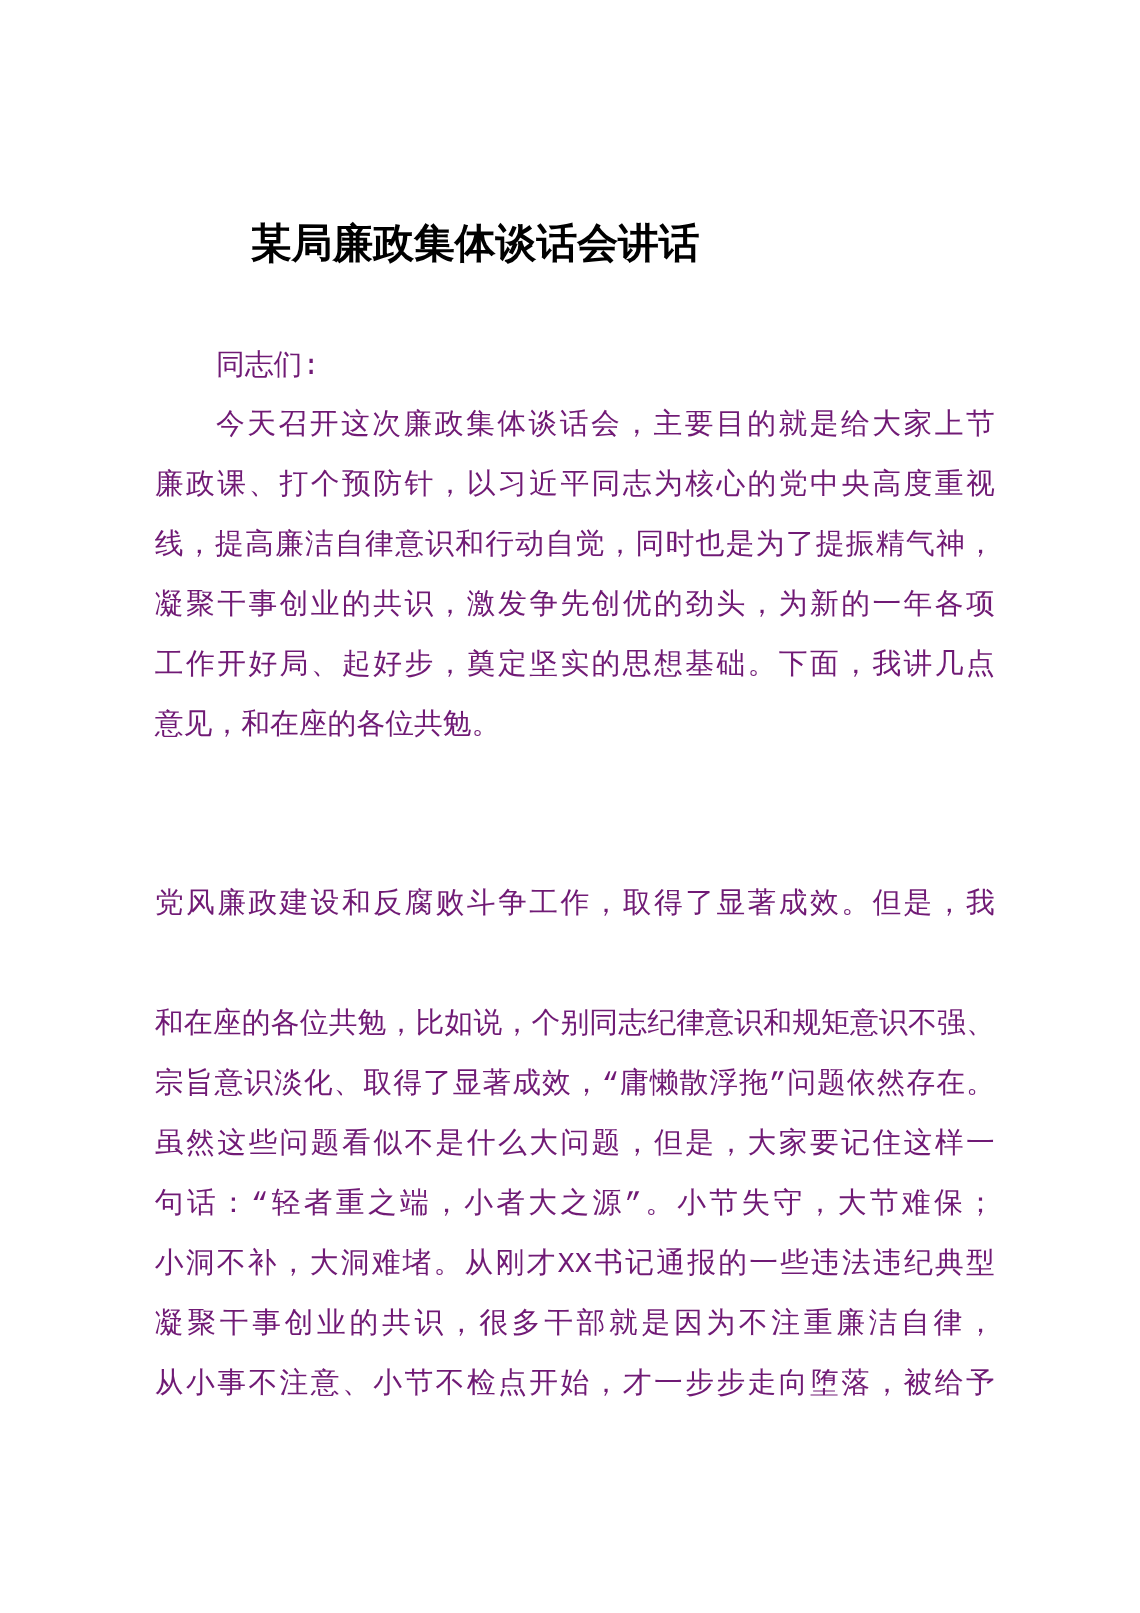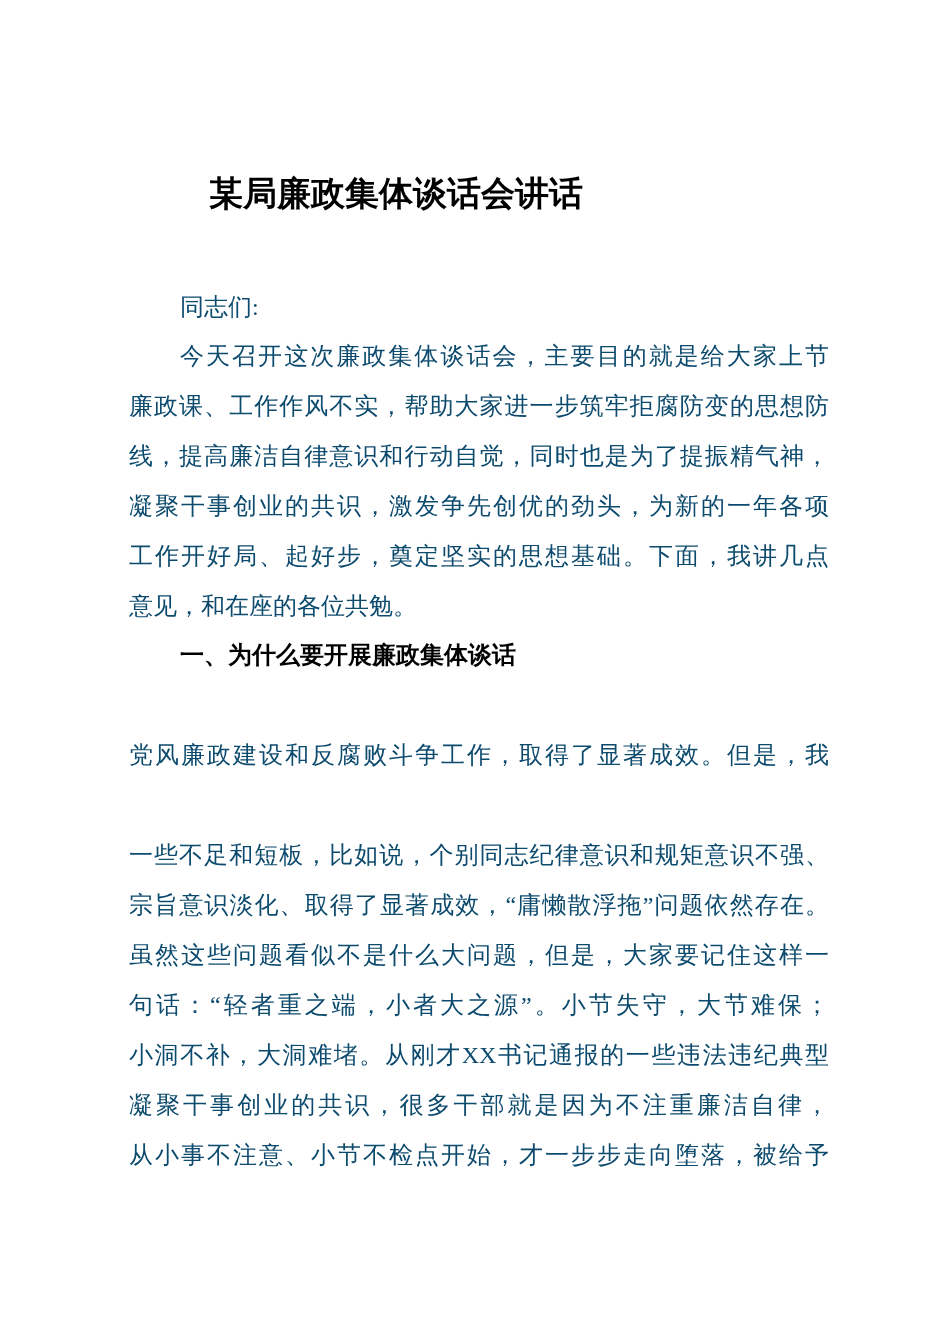--- a/index.html
+++ b/index.html
@@ -1,54 +1,53 @@
 <!DOCTYPE html>
 <html><head>
   <meta charset="utf-8">
   <style>
     html, body { margin: 0; padding: 0; background: #ffffff; }
     body { width: 950px; height: 1344px; position: relative; overflow: hidden; }
     .page { position: absolute; left: 0; top: 0; width: 950px; height: 1344px; background: #fff; }
     .title {
-      position: absolute; left: 0; top: 168px; width: 792px; text-align: center;
+      position: absolute; left: 0; top: 178px; width: 792px; text-align: center;
       font-family: "DejaVu Serif", "Liberation Serif", serif;
       font-size: 34px; font-weight: bold; color: #000; letter-spacing: 0px;
       line-height: 50px;
     }
     .line {
       position: absolute; left: 129px; width: 700px; height: 50px;
-      font-family: Liberation Serif, serif;
-      font-size: 24px; color: #0c4a6e; line-height: 50px; white-space: nowrap;
+      font-family: Liberation Mono, monospace;
+      font-size: 24px; color: #701a75; line-height: 50px; white-space: nowrap;
       text-align: justify; text-align-last: justify;
     }
     .line.indent { left: 180px; width: 649px; }
     .line.last { text-align-last: left; }
     .line.heading {
       font-family: "DejaVu Sans", "Liberation Sans", sans-serif;
       font-weight: bold; color: #000; text-align-last: left;
     }
   </style>
 </head>
 <body>
 
 <div class="page">
   <div class="title">某局廉政集体谈话会讲话</div>
 
   <div class="line indent last" style="top:282px">同志们:</div>
 
   <div class="line indent" style="top:331px">今天召开这次廉政集体谈话会，主要目的就是给大家上节</div>
-  <div class="line" style="top:381px">廉政课、工作作风不实，帮助大家进一步筑牢拒腐防变的思想防</div>
+  <div class="line" style="top:381px">廉政课、打个预防针，以习近平同志为核心的党中央高度重视</div>
   <div class="line" style="top:431px">线，提高廉洁自律意识和行动自觉，同时也是为了提振精气神，</div>
   <div class="line" style="top:481px">凝聚干事创业的共识，激发争先创优的劲头，为新的一年各项</div>
   <div class="line" style="top:531px">工作开好局、起好步，奠定坚实的思想基础。下面，我讲几点</div>
   <div class="line last" style="top:581px">意见，和在座的各位共勉。</div>
 
-  <div class="line indent heading" style="top:630px">一、为什么要开展廉政集体谈话</div>
 
   <div class="line" style="top:730px">党风廉政建设和反腐败斗争工作，取得了显著成效。但是，我</div>
-  <div class="line" style="top:830px">一些不足和短板，比如说，个别同志纪律意识和规矩意识不强、</div>
+  <div class="line" style="top:830px">和在座的各位共勉，比如说，个别同志纪律意识和规矩意识不强、</div>
   <div class="line" style="top:880px">宗旨意识淡化、取得了显著成效，“庸懒散浮拖”问题依然存在。</div>
   <div class="line" style="top:930px">虽然这些问题看似不是什么大问题，但是，大家要记住这样一</div>
   <div class="line" style="top:980px">句话：“轻者重之端，小者大之源”。小节失守，大节难保；</div>
   <div class="line" style="top:1030px">小洞不补，大洞难堵。从刚才XX书记通报的一些违法违纪典型</div>
   <div class="line" style="top:1080px">凝聚干事创业的共识，很多干部就是因为不注重廉洁自律，</div>
   <div class="line" style="top:1130px">从小事不注意、小节不检点开始，才一步步走向堕落，被给予</div>
 </div>
 
 </body></html>

